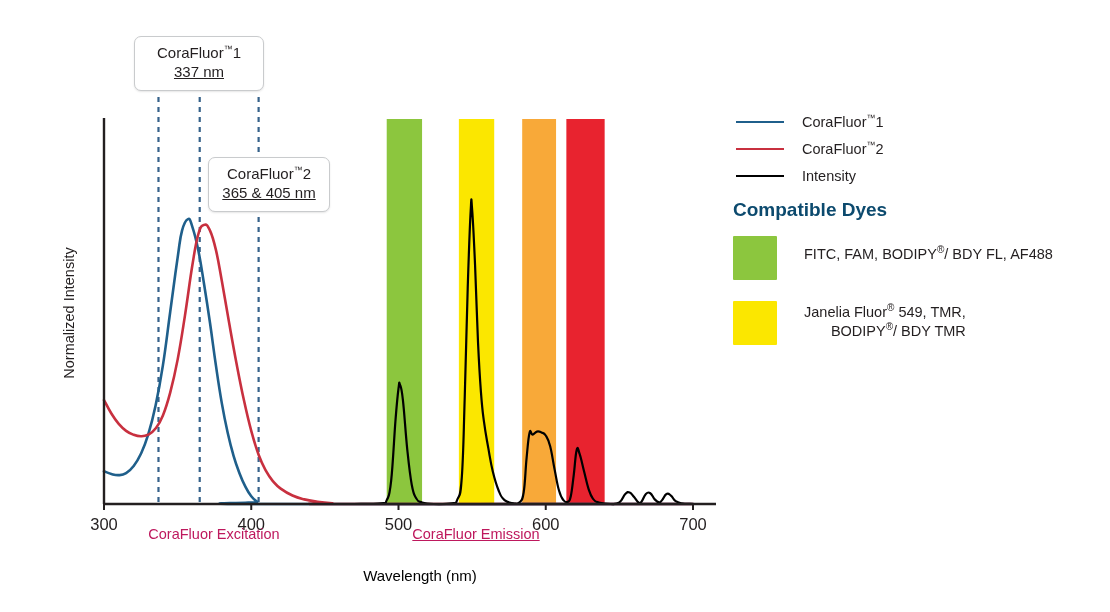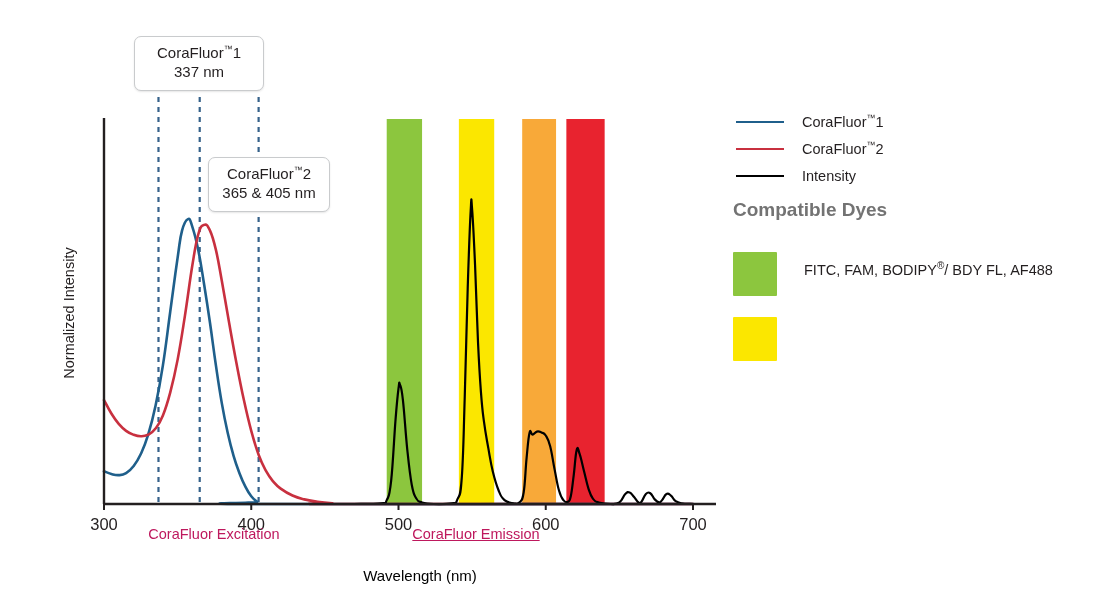--- a/index.html
+++ b/index.html
@@ -23,21 +23,21 @@
     box-shadow:0 1px 2px rgba(0,0,0,.10);
     text-align:center;
     color:#231f20;
     font-size:15px;
     line-height:1.25;
     padding:7px 12px 8px 12px;
     box-sizing:border-box;
     white-space:nowrap;
   }
   .callout .l1{display:block;}
-  .callout .l2{display:block;}
+  .callout .l2{display:block;text-decoration:underline;}
   .callout sup{font-size:9px;vertical-align:super;line-height:0;}
   #callout-1{left:134px;top:36px;width:130px;}
   #callout-2{left:208px;top:157px;width:122px;}
   .axis-sub{
     position:absolute;font-size:14.5px;color:#be185d;
     text-align:center;
   }
   #sub-exc{left:118px;top:526px;width:192px;}
   #sub-emi{left:380px;top:526px;width:192px;text-decoration:underline;}
   #xtitle{
@@ -56,24 +56,24 @@
   .legend-list{position:absolute;left:3px;top:108px;width:360px;}
   .legend-row{display:flex;align-items:center;height:27px;}
   .legend-line{width:48px;height:0;border-top:2.5px solid #000;margin-left:3px;}
   .legend-label{
     margin-left:18px;font-size:14.5px;color:#231f20;white-space:nowrap;
   }
   .legend-label sup{font-size:9px;vertical-align:super;line-height:0;}
 
   .dyes-title{
     position:absolute;left:3px;top:199px;
-    font-size:19px;font-weight:bold;color:#737373;
+    font-size:19px;font-weight:bold;color:#0c4a6e;
   }
 
-  .dye-list{position:absolute;left:3px;top:252px;width:370px;text-align:right;}
+  .dye-list{position:absolute;left:3px;top:236px;width:370px;text-align:right;}
   .dye-row{display:flex;align-items:flex-start;margin-bottom:21px;}
   .dye-swatch{
     width:44px;height:44px;flex:0 0 44px;border-radius:1px;
   }
   .dye-label{
     margin-left:27px;font-size:14.5px;line-height:1.32;color:#231f20;
     padding-top:9px;
   }
   .dye-label sup{font-size:10px;vertical-align:super;line-height:0;}
   .dye-row.two-line .dye-label{padding-top:2px;}
@@ -147,17 +147,21 @@
 
     <div class="dye-list" id="dye-list">
         <div class="dye-row">
           <div class="dye-swatch" style="background: rgb(140, 198, 62);"></div>
           <div class="dye-label">
             <div><span>FITC, FAM, BODIPY</span><sup>®</sup><span>/ BDY FL, AF488</span></div>
           </div>
         </div>
         <div class="dye-row two-line">
           <div class="dye-swatch" style="background: rgb(251, 231, 0);"></div>
+          <div class="dye-label">
+            <div><span>Janelia Fluor</span><sup>®</sup><span> 549, TMR,</span></div>
+            <div><span>BODIPY</span><sup>®</sup><span>/ BDY TMR</span></div>
+          </div>
         </div>
       </div>
   </div>
 
 </div>
 
 </body></html>

